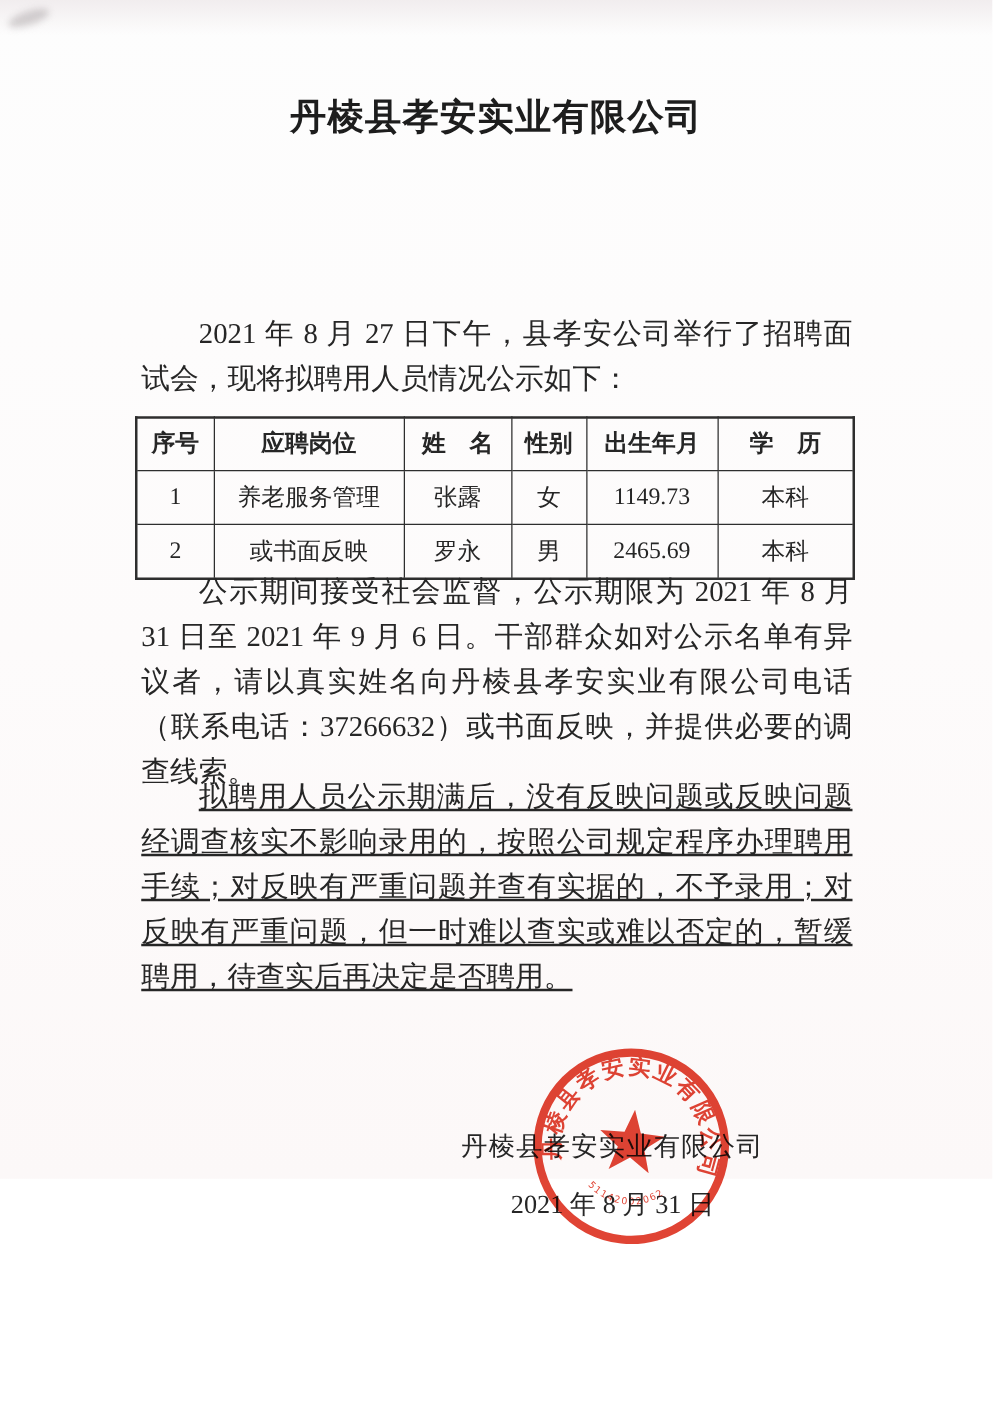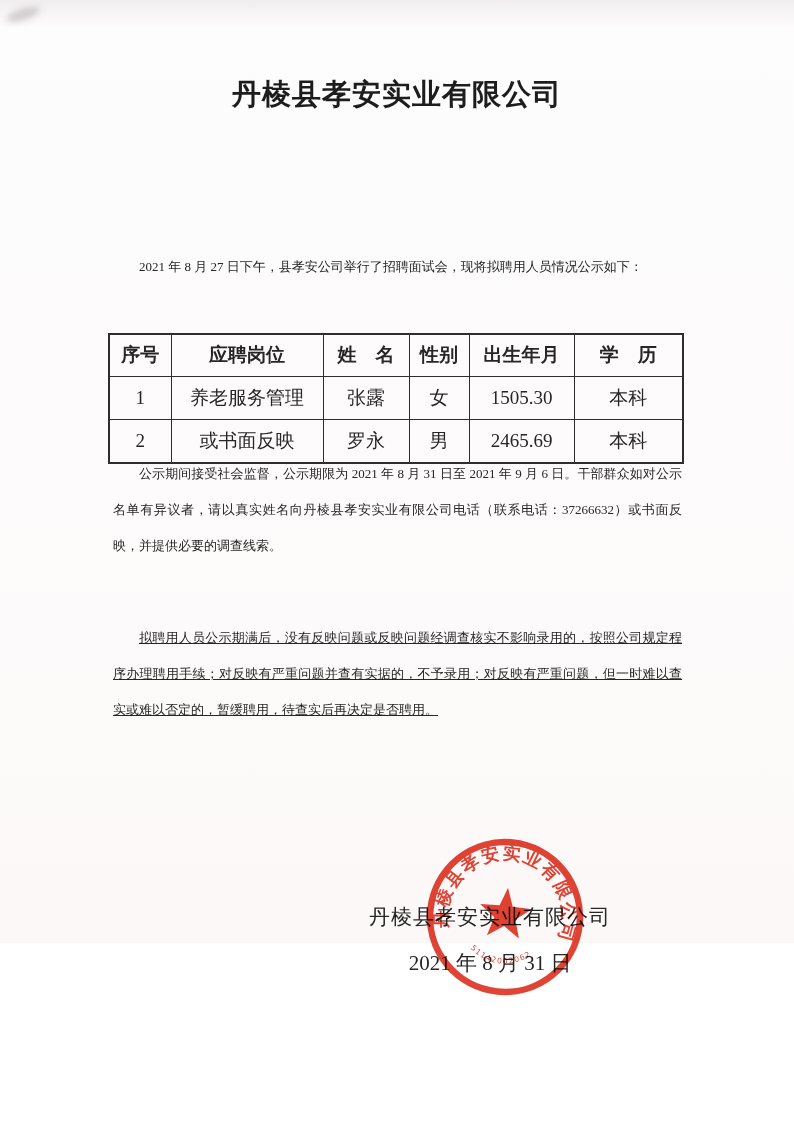--- a/index.html
+++ b/index.html
@@ -29,21 +29,21 @@
   .title-block{
     position:absolute;top:69px;left:0;width:794px;
     text-align:center;
   }
   .title-line{
     font-size:29px;font-weight:bold;line-height:50px;
     color:#1d1d1d;letter-spacing:1px;
   }
   .para{
     position:absolute;left:113px;width:569px;
-    font-size:13px;line-height:36px;
+    font-size:23px;line-height:36px;
     text-align:justify;text-align-last:left;
     text-indent:2em;color:#262626;
   }
   .para1{top:249px;}
   .para2{top:456px;}
   .para3{top:620px;text-decoration:underline;}
   table.roster{
     position:absolute;top:333px;left:108px;
     border-collapse:collapse;table-layout:fixed;
     width:574px;
@@ -119,21 +119,21 @@
       <th>姓　名</th>
       <th>性别</th>
       <th>出生年月</th>
       <th>学　历</th>
     </tr>
     <tr class="r1">
       <td>1</td>
       <td>养老服务管理</td>
       <td>张露</td>
       <td>女</td>
-      <td>1505.30</td>
+      <td>1149.73</td>
       <td>本科</td>
     </tr>
     <tr class="r2">
       <td>2</td>
       <td>或书面反映</td>
       <td>罗永</td>
       <td>男</td>
       <td>2465.69</td>
       <td>本科</td>
     </tr>

